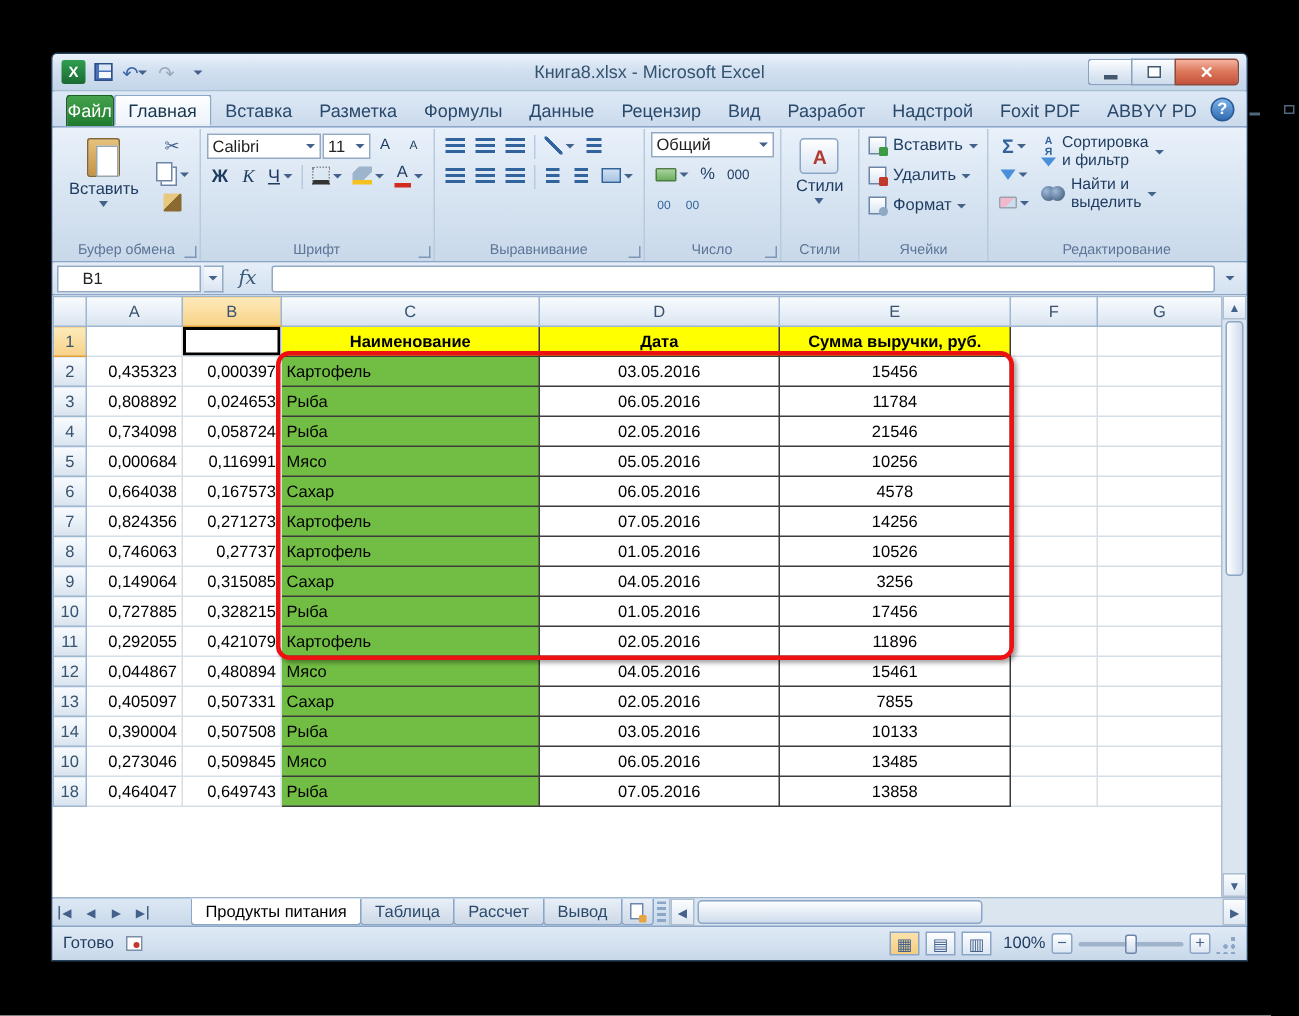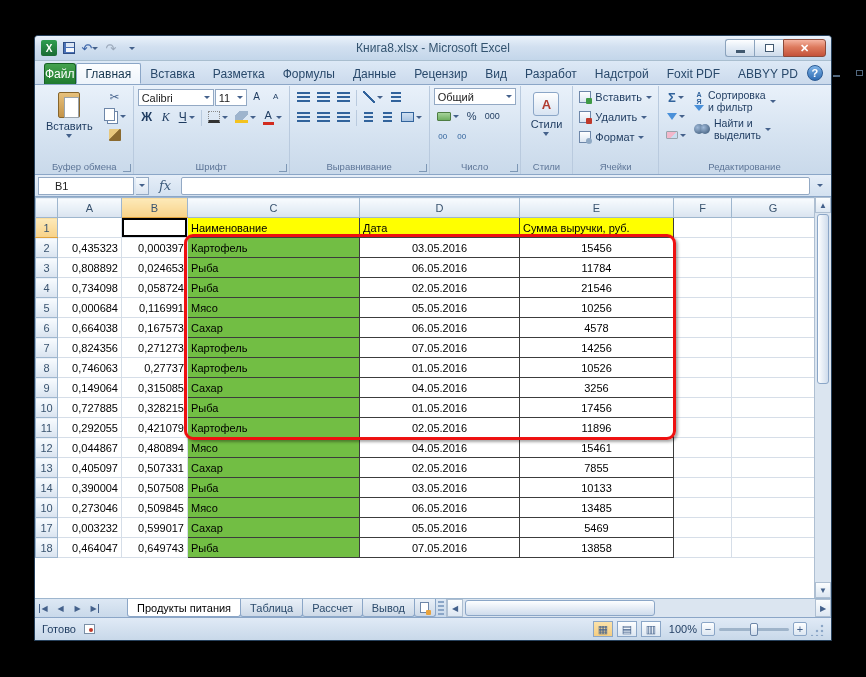--- a/index.html
+++ b/index.html
@@ -115,21 +115,21 @@
   table.sheet{border-collapse:collapse;table-layout:fixed;width:779px;flex:0 0 779px;align-self:flex-start;}
   table.sheet th,table.sheet td{height:20px;font-size:11px;overflow:hidden;white-space:nowrap;padding:0 3px;}
   .colhdr,.corner,.rowhdr{background:linear-gradient(#f8fbfe,#e6eef6 60%,#d9e3ef);border:1px solid #9eb6ce;
           color:#39536f;font-weight:normal;text-align:center;}
   .colhdr.hl,.rowhdr.hl{background:linear-gradient(#fdeab9,#f8d288);border-bottom-color:#e0a23c;}
   td.cell{border-right:1px solid #d6dee8;border-bottom:1px solid #d6dee8;color:#000;}
   td.num{text-align:right;padding-right:4px;}
   td.ctr{text-align:center;}
   td.boxed{border:1px solid #3c3c3c;}
   td.green{background:#72be44;}
-  td.yellow{background:#ffff00;font-weight:normal;text-align:left;border:1px solid #3c3c3c;}
+  td.yellow{background:#ffff00;font-weight:bold;text-align:center;border:1px solid #3c3c3c;}
   td.active-cell{box-shadow:inset 0 0 0 2px #000;background:#fff;}
   .red-box{position:absolute;left:149px;top:37px;width:492px;height:206px;border:3px solid #ee1111;border-radius:9px;
            pointer-events:none;box-shadow:2px 2px 3px rgba(0,0,0,0.35);}
   .vscroll{position:absolute;right:0;top:0;bottom:0;width:17px;background:#dbe5f0;border-left:1px solid #aebfd2;display:flex;flex-direction:column;}
   .vs-btn{height:16px;display:flex;align-items:center;justify-content:center;font-size:8px;color:#44618b;
           background:linear-gradient(#fbfdfe,#dde7f2);border:1px solid #aebfd2;}
   .vs-thumb{margin:1px 2px;height:170px;background:linear-gradient(90deg,#fdfeff,#cfdcec);border:1px solid #8ba6c7;border-radius:3px;}
   .vs-track{flex:1;}
 
   
@@ -664,30 +664,20 @@
             <td class="rowhdr">10</td>
             <td class="cell num">0,273046</td>
             <td class="cell num">0,509845</td>
             <td class="boxed green">Мясо</td>
             <td class="boxed ctr">06.05.2016</td>
             <td class="boxed ctr">13485</td>
             <td class="cell"></td>
             <td class="cell"></td>
           </tr>
           <tr>
-            <td class="rowhdr">17</td>
-            <td class="cell num">0,003232</td>
-            <td class="cell num">0,599017</td>
-            <td class="boxed green">Сахар</td>
-            <td class="boxed ctr">05.05.2016</td>
-            <td class="boxed ctr">5469</td>
-            <td class="cell"></td>
-            <td class="cell"></td>
-          </tr>
-          <tr>
             <td class="rowhdr">18</td>
             <td class="cell num">0,464047</td>
             <td class="cell num">0,649743</td>
             <td class="boxed green">Рыба</td>
             <td class="boxed ctr">07.05.2016</td>
             <td class="boxed ctr">13858</td>
             <td class="cell"></td>
             <td class="cell"></td>
           </tr>
         </tbody>

